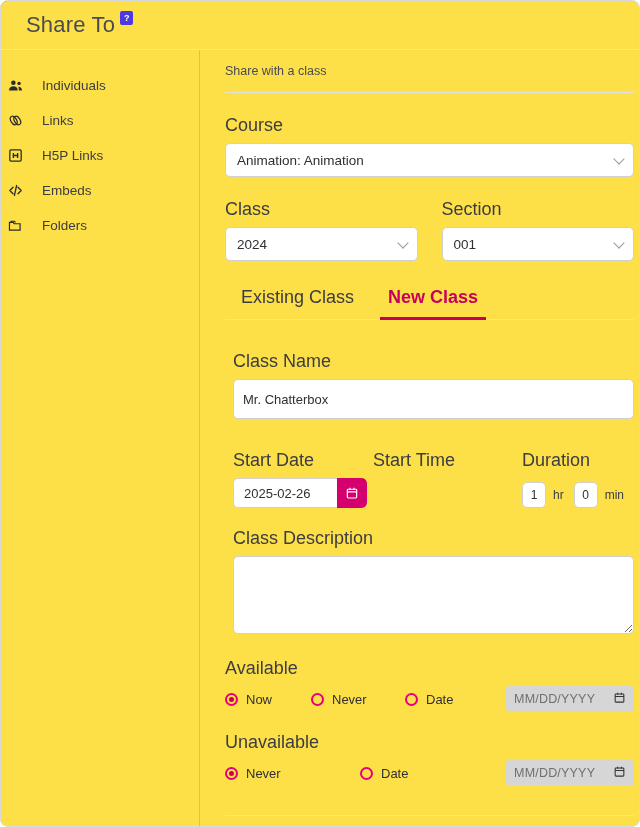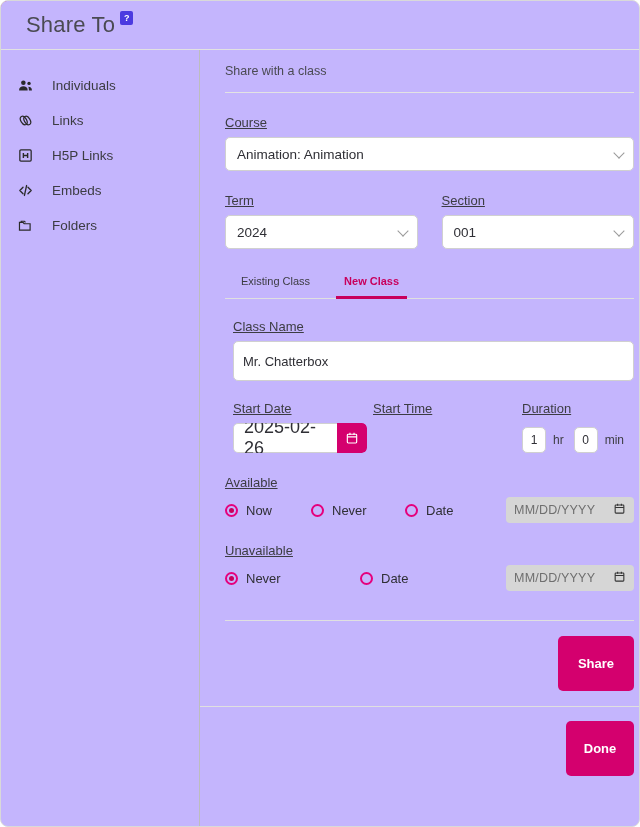--- a/index.html
+++ b/index.html
@@ -6,21 +6,21 @@
   html, body {
     margin: 0; padding: 0;
     width: 640px; height: 827px;
     background: #ffffff;
     font-family: "Liberation Sans", sans-serif;
     -webkit-font-smoothing: antialiased;
   }
   .modal {
     position: relative;
     width: 640px; height: 827px;
-    background: #c4b5fd;
+    background: #fde047;
     border: 1px solid #d9d9d9;
     border-radius: 8px;
     overflow: hidden;
   }
   .corner-accent {
     position: absolute; top: -3px; left: -3px;
     width: 16px; height: 16px;
     border-top: 3px solid #c8005c;
     border-left: 3px solid #c8005c;
     border-top-left-radius: 9px;
@@ -58,21 +58,21 @@
   .sidebar {
     width: 199px;
     border-right: 1px solid #bdbdbd;
     padding-top: 18px;
     flex: 0 0 199px;
   }
   .side-item {
     position: relative;
     display: flex; align-items: center;
     height: 35px;
-    padding-left: 16px;
+    padding-left: 6px;
     font-size: 13.5px;
     color: #3c3c42;
     cursor: pointer;
   }
   .side-item .side-icon {
     width: 26px; flex: 0 0 26px;
     display: flex; align-items: center; justify-content: flex-start;
     color: #2a2a2a;
   }
   .side-item .side-label { padding-left: 9px; }
@@ -96,26 +96,25 @@
   .section-head {
     font-size: 12.5px;
     color: #4a4a52;
     padding-top: 14px;
   }
   .rule {
     height: 1px; background: #e3e3e3;
     margin-top: 14px;
   }
   .field-label {
-    font-size: 13px; color: #3c3c42;
+    font-size: 18px; color: #3c3c42;
     margin-bottom: 7px;
-    text-decoration: underline;
   }
   .mt22 { margin-top: 22px; }
-  .mt20 { margin-top: 20px; }
+  .mt20 { margin-top: 31px; }
 
   .select-box {
     position: relative;
     height: 34px;
     border: 1px solid #d0d0d0;
     border-radius: 5px;
     background: #fff;
     display: flex; align-items: center;
     padding: 0 30px 0 11px;
     font-size: 13.5px;
@@ -134,21 +133,21 @@
   .two-col > div { flex: 1; }
 
   
   .tabs {
     display: flex;
     margin-top: 26px;
     border-bottom: 1px solid #e0e0e0;
     padding-left: 8px;
   }
   .tab {
-    font-size: 11px;
+    font-size: 18px;
     padding: 0 8px 9px 8px;
     margin-right: 18px;
     color: #3c3c42;
     cursor: pointer;
     border-bottom: 3px solid transparent;
     margin-bottom: -1px;
   }
   .tab.active {
     color: #c8005c; font-weight: 700;
     border-bottom-color: #c8005c;
@@ -172,21 +171,21 @@
     height: 30px;
     border-radius: 5px;
     overflow: hidden;
   }
   .combo-input {
     border: 1px solid #d0d0d0;
     border-right: none;
     border-top-left-radius: 5px; border-bottom-left-radius: 5px;
     display: flex; align-items: center;
     padding: 0 10px;
-    font-size: 18px; color: #2f2f35;
+    font-size: 13px; color: #2f2f35;
     background: #fff;
   }
   .combo-btn {
     width: 30px;
     background: #d4006e;
     display: flex; align-items: center; justify-content: center;
     border-top-right-radius: 5px; border-bottom-right-radius: 5px;
     cursor: pointer;
   }
   .time-input {
@@ -347,21 +346,21 @@
       <div class="mt22">
         <div class="field-label">Course</div>
         <div class="select-box">
           <span>Animation: Animation</span>
           <span class="chev"></span>
         </div>
       </div>
 
       <div class="two-col mt22">
         <div>
-          <div class="field-label">Term</div>
+          <div class="field-label">Class</div>
           <div class="select-box">
             <span>2024</span>
             <span class="chev"></span>
           </div>
         </div>
         <div>
           <div class="field-label">Section</div>
           <div class="select-box">
             <span>001</span>
             <span class="chev"></span>
@@ -405,20 +404,24 @@
               <div style="display:flex;align-items:center;height:30px;">
                 <div class="dur-box">1</div>
                 <span class="dur-unit">hr</span>
                 <div class="dur-box">0</div>
                 <span class="dur-unit">min</span>
               </div>
             </div>
           </div>
         </div>
 
+        <div style="margin-top:18px;">
+          <div class="field-label">Class Description</div>
+          <textarea class="ta" style=""></textarea>
+        </div>
       </div>
 
       <div style="margin-top:20px;">
         <div class="field-label">Available</div>
         <div class="radio-row">
           <div class="radio-opt" style="width:86px;">
             <span class="radio checked"></span>
             <span>Now</span>
           </div>
           <div class="radio-opt" style="width:94px;">

